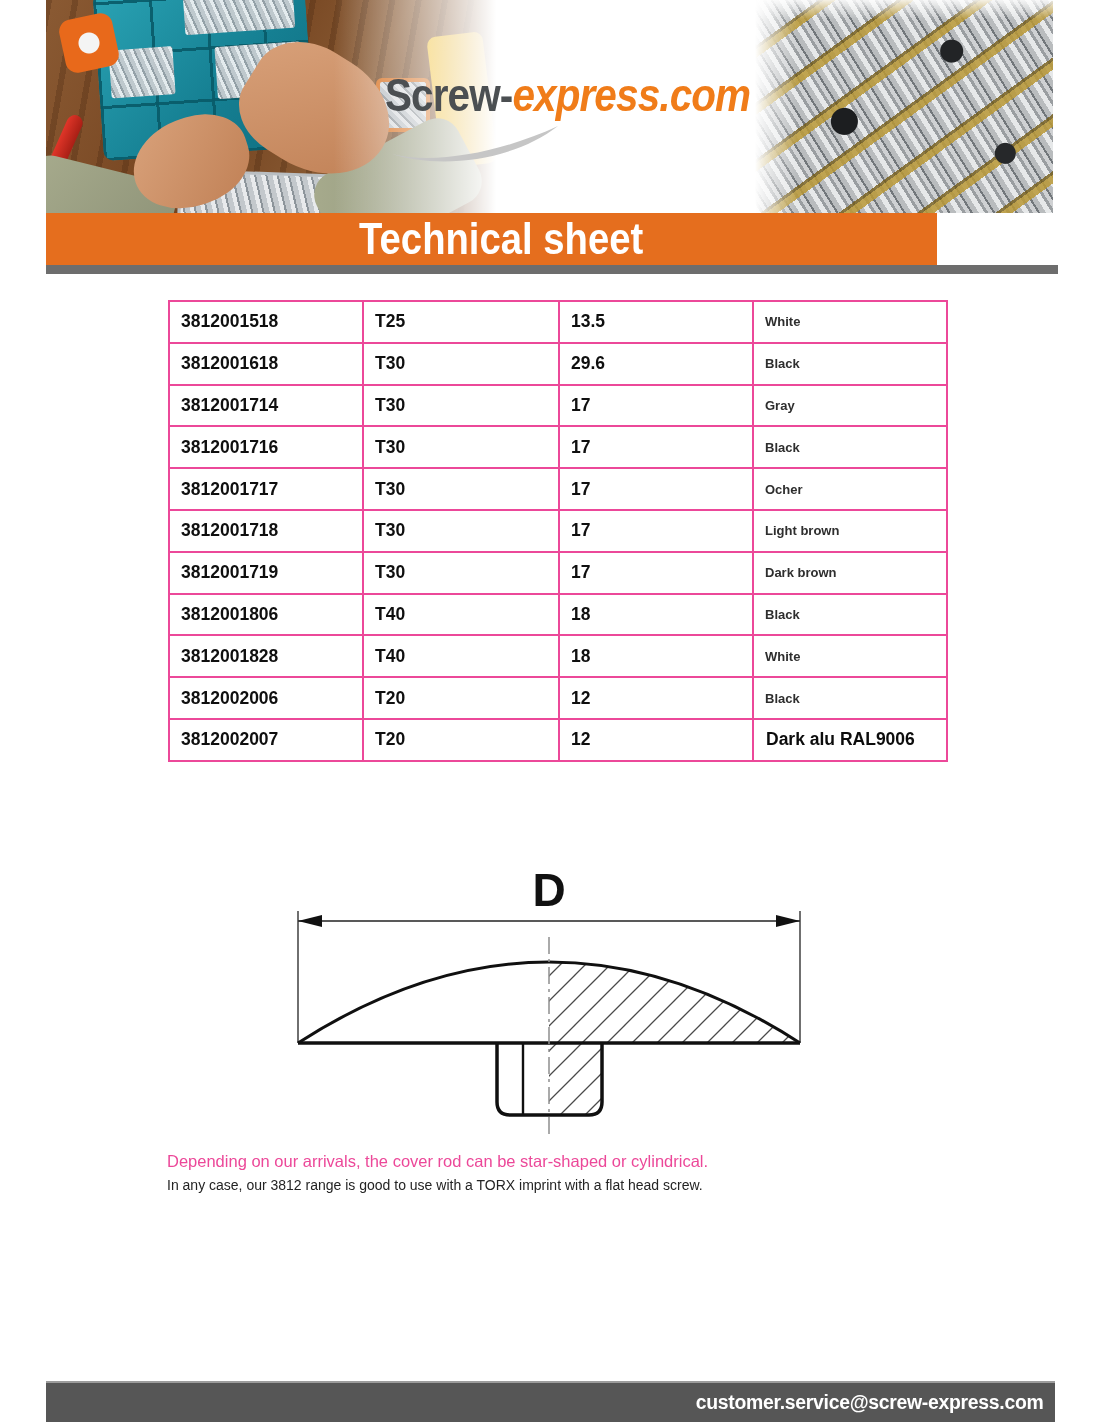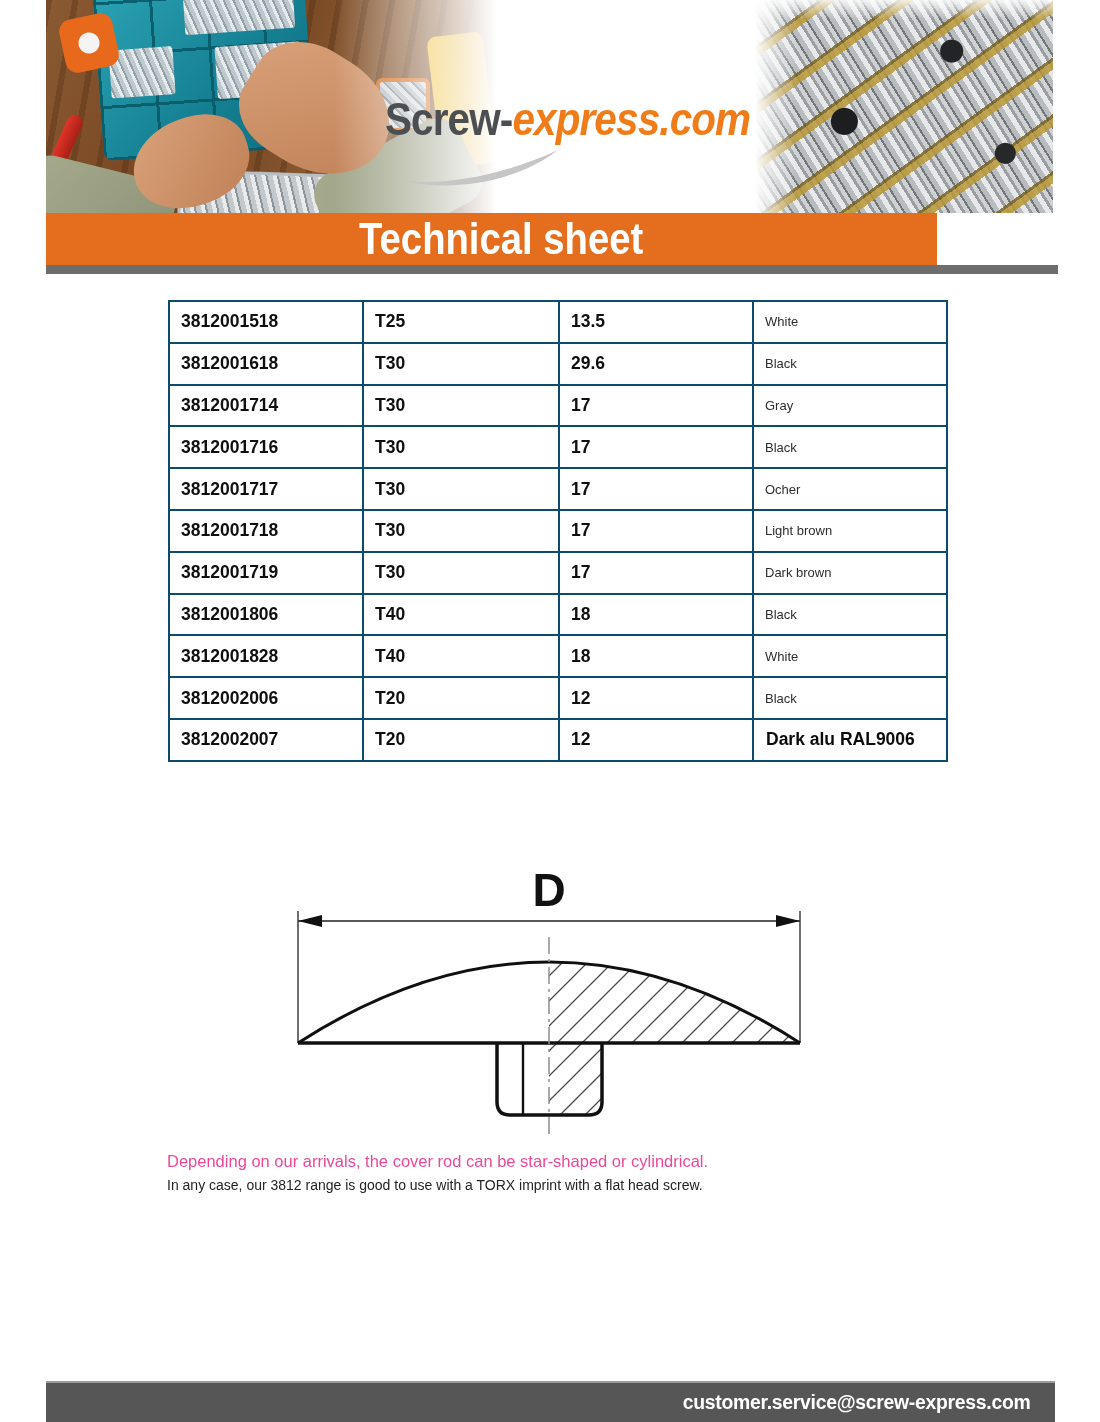--- a/index.html
+++ b/index.html
@@ -61,55 +61,55 @@
       radial-gradient(circle at 66% 24%, #222426 0 11px, rgba(0,0,0,0) 12px),
       radial-gradient(circle at 84% 72%, #26282a 0 10px, rgba(0,0,0,0) 11px),
       repeating-linear-gradient(-36deg, rgba(0,0,0,0) 0 24px, rgba(185,152,54,.85) 24px 31px, rgba(116,92,24,.8) 31px 34px, rgba(0,0,0,0) 34px 46px),
       repeating-linear-gradient(58deg, #e6e8e9 0 5px, #9a9ea1 5px 8px, #cfd1d3 8px 12px, #72777b 12px 14px, #b9bcbe 14px 19px);
   }
   .photo-right::after { content:""; position:absolute; inset:0;
     background:linear-gradient(to right, #ffffff 0%, rgba(255,255,255,0) 14%),
                linear-gradient(to bottom, rgba(255,255,255,.85) 0%, rgba(255,255,255,0) 9%); }
 
   
-  .logo { position:absolute; left:360px; top:92px; width:390px; text-align:left; white-space:nowrap; }
+  .logo { position:absolute; left:360px; top:68px; width:390px; text-align:left; white-space:nowrap; }
   .logo-line { display:inline-block; font-size:46px; font-weight:bold; letter-spacing:-1px;
     transform:scaleX(.88); transform-origin:center; }
   .logo-gray { color:#4b4f52; }
   .logo-orange { color:#f07c19; font-style:italic; }
   .swoosh { position:absolute; left:30px; top:56px; }
 
   
   .banner { position:absolute; left:46px; top:213px; width:872px; height:52px;
     background:#e56e1e; display:flex; align-items:center; justify-content:center;padding-left:19px; }
   .banner-title { color:#ffffff; font-weight:bold; font-size:45px;
     transform:scaleX(.85); transform-origin:center; letter-spacing:0; }
   .banner-strip { position:absolute; left:46px; top:265px; width:1012px; height:9px; background:#6d6d6d; }
 
   
   .sheet-table { position:absolute; left:168px; top:300px; width:778px;
     border-collapse:collapse; table-layout:fixed; }
-  .sheet-table td { border:2px solid #0c4a6e; height:39.8px; vertical-align:middle;
+  .sheet-table td { border:2px solid #ec4899; height:39.8px; vertical-align:middle;
     padding:0 0 0 11px; overflow:hidden; white-space:nowrap;margin-left:48px; }
   .cell-ref, .cell-torx, .cell-size { font-weight:bold; font-size:17.5px; color:#0f0f0f; }
   .cell-ref.muted { font-weight:normal; color:#4f4f4f; }
-  .cell-color { font-size:13px; font-weight:normal; color:#2e2e2e; padding-left:9px; }
+  .cell-color { font-size:13px; font-weight:bold; color:#2e2e2e; padding-left:9px; }
   .cell-color.emph { font-size:17.5px; font-weight:bold; color:#0c0c0c; padding-left:12px; }
 
   
   .diagram { position:absolute; left:0; top:850px; }
 
   
   .note1 { position:absolute; left:167px; top:1152px; font-size:16.5px; color:#ec4899; }
   .note2 { position:absolute; left:167px; top:1177px; font-size:14px; color:#242424; }
 
   
   .footer { position:absolute; left:46px; top:1381px; width:1009px; height:41px;
     background:#565656; border-top:2px solid #9c9c9c; box-sizing:border-box;
-    display:flex; align-items:center; justify-content:flex-end; padding-right:25px; }
+    display:flex; align-items:center; justify-content:flex-end; padding-right:12px; }
   .footer-email { color:#ffffff; font-weight:bold; font-size:20px; letter-spacing:-0.3px;
     transform:scaleX(.97); transform-origin:right center; }
 </style>
 </head>
 <body>
 
 <div class="page">
 
   <div class="photo photo-left">
     <div class="teal-box">

